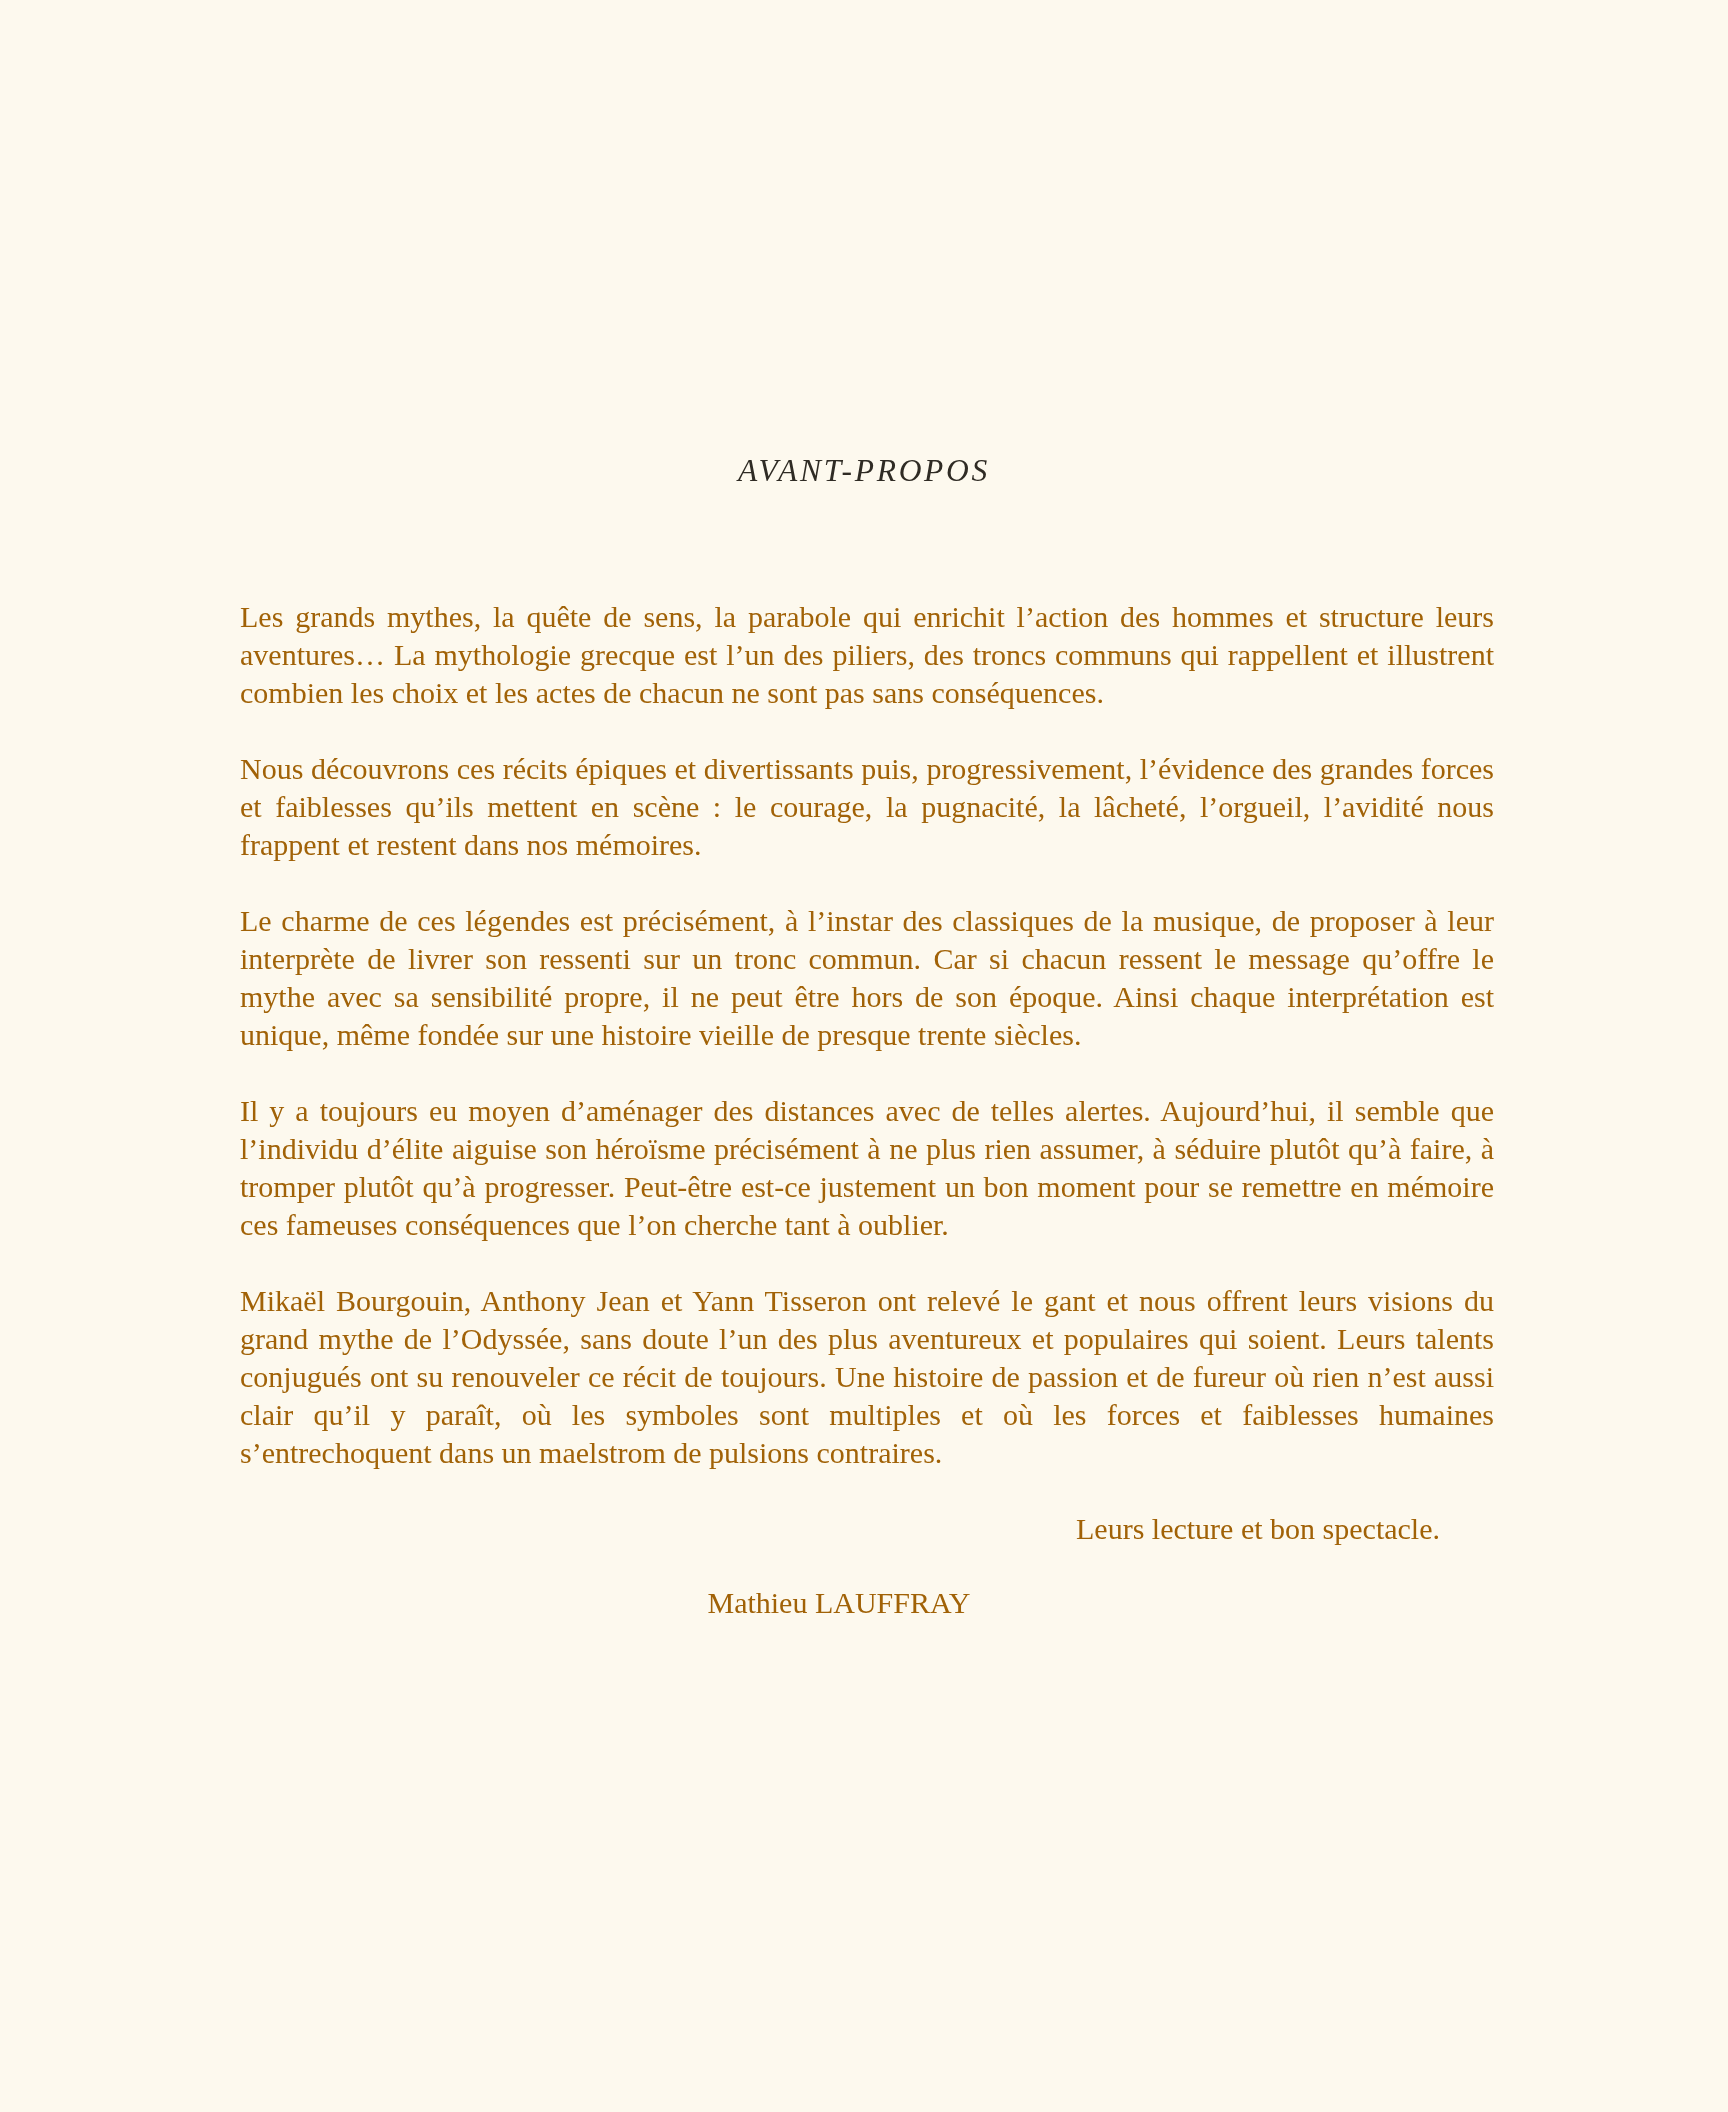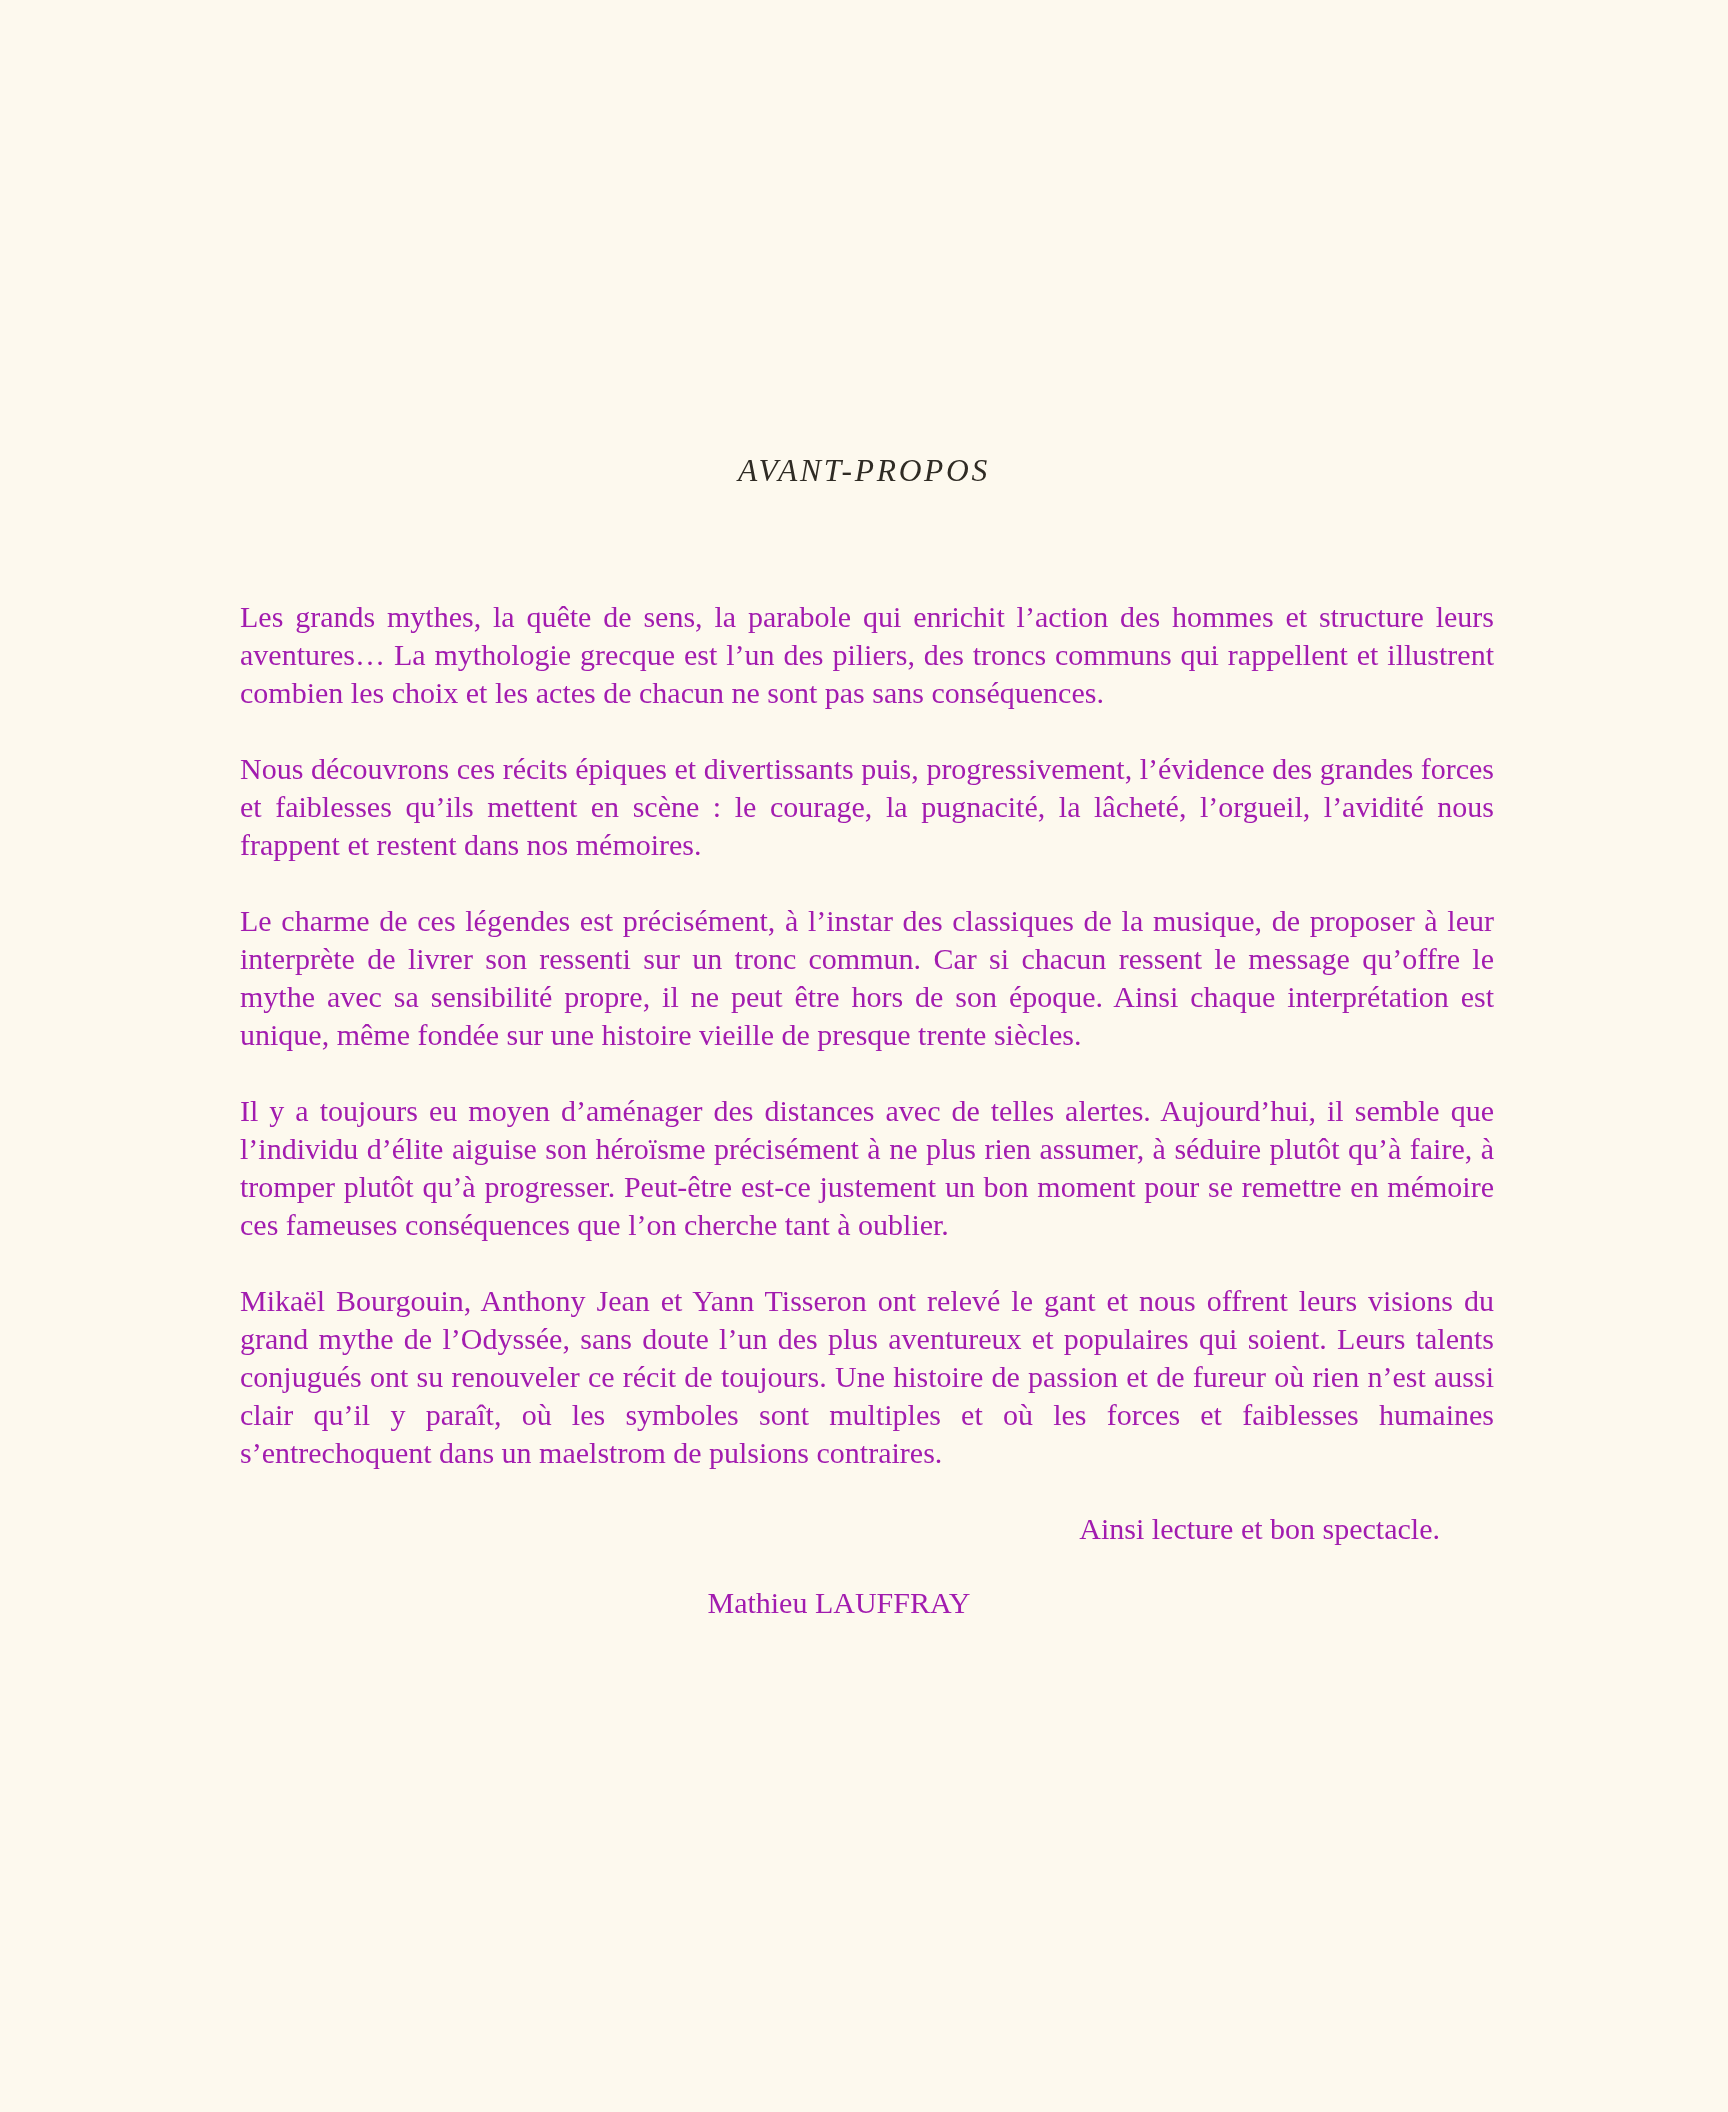--- a/index.html
+++ b/index.html
@@ -37,21 +37,21 @@
     position: absolute;
     top: 598px;
     left: 240px;
     width: 1254px;
   }
   .text-block p {
     margin: 0 0 38px 0;
     font-size: 30px;
     line-height: 38px;
     text-align: justify;
-    color: #a21caf;
+    color: #a16207;
   }
   .text-block p.closing-line {
     text-align: right;
     padding-right: 54px;
     margin-top: 3.6px;
     margin-bottom: 0;
   }
   .text-block p.signature-line {
     text-align: center;
     padding-right: 56px;
@@ -71,20 +71,20 @@
     <p>Les grands mythes, la quête de sens, la parabole qui enrichit l’action des hommes et structure leurs aventures…  La mythologie grecque est l’un des piliers, des troncs communs qui rappellent et illustrent combien les choix et les actes de chacun ne sont pas sans conséquences.</p>
 
     <p>Nous découvrons ces récits épiques et divertissants puis, progressivement, l’évidence des grandes forces et faiblesses qu’ils mettent en scène : le courage, la pugnacité, la lâcheté, l’orgueil, l’avidité nous frappent et restent dans nos mémoires.</p>
 
     <p>Le charme de ces légendes est précisément, à l’instar des classiques de la musique, de proposer à leur interprète de livrer son ressenti sur un tronc commun. Car si chacun ressent le message qu’offre le mythe avec sa sensibilité propre, il ne peut être hors de son époque. Ainsi chaque interprétation est unique, même fondée sur une histoire vieille de presque trente siècles.</p>
 
     <p>Il y a toujours eu moyen d’aménager des distances avec de telles alertes. Aujourd’hui, il semble que l’individu d’élite aiguise son héroïsme précisément à ne plus rien assumer, à séduire plutôt qu’à faire, à tromper plutôt qu’à progresser. Peut-être est-ce justement un bon moment pour se remettre en mémoire ces fameuses conséquences que l’on cherche tant à oublier.</p>
 
     <p>Mikaël Bourgouin, Anthony Jean et Yann Tisseron ont relevé le gant et nous offrent leurs visions du grand mythe de l’Odyssée, sans doute l’un des plus aventureux et populaires qui soient. Leurs talents conjugués ont su renouveler ce récit de toujours. Une histoire de passion et de fureur où rien n’est aussi clair qu’il y paraît, où les symboles sont multiples et où les forces et faiblesses humaines s’entrechoquent dans un maelstrom de pulsions contraires.</p>
 
-    <p class="closing-line">Ainsi lecture et bon spectacle.</p>
+    <p class="closing-line">Leurs lecture et bon spectacle.</p>
 
     <p class="signature-line">Mathieu LAUFFRAY</p>
 
   </div>
 
 </div>
 
 
 </body></html>

